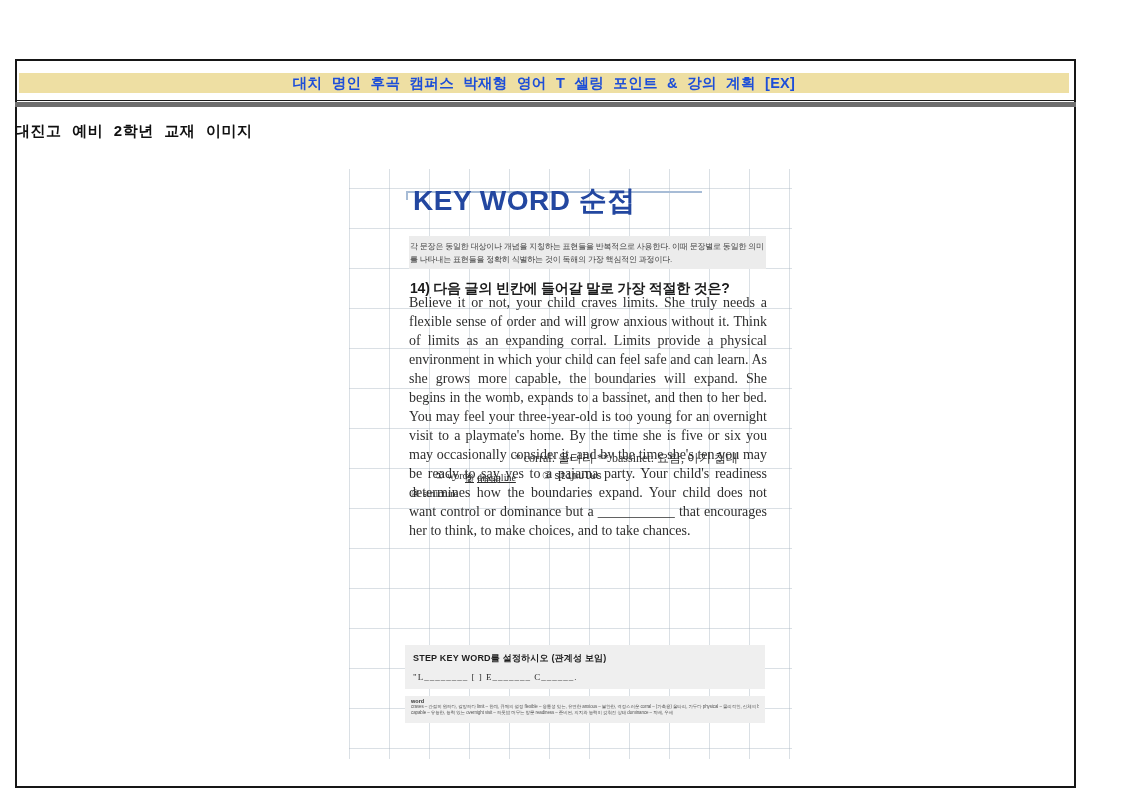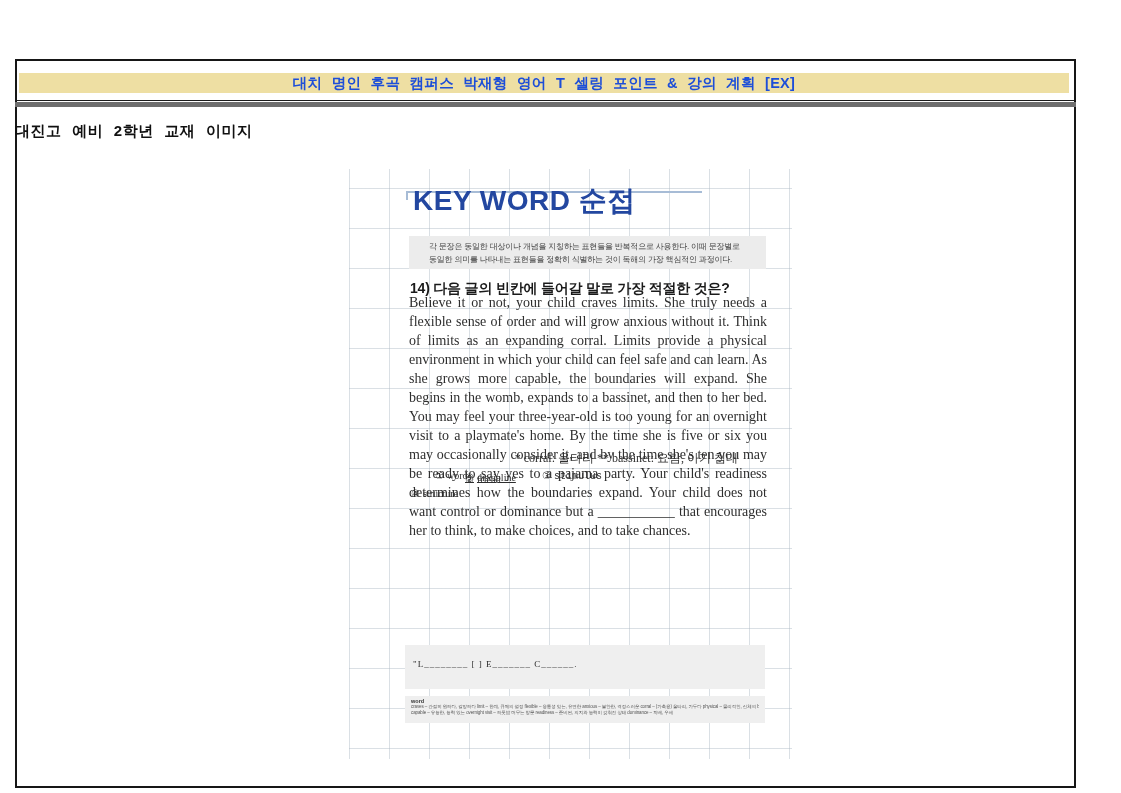--- a/index.html
+++ b/index.html
@@ -34,21 +34,21 @@
   }
   
   .doc-topline-h{position:absolute;left:406px;top:191px;width:296px;height:2px;background:#a7bcd6;}
   .doc-topline-v{position:absolute;left:406px;top:191px;width:2px;height:9px;background:#a7bcd6;}
   .doc-title{
     position:absolute;left:413px;top:182px;
     font-size:28px;font-weight:bold;color:#2347a0;letter-spacing:0.5px;white-space:nowrap;
   }
   .intro-box{
     position:absolute;left:409px;top:236px;width:357px;height:33px;box-sizing:border-box;
-    background:#ececec;padding:4px 20px;overflow:hidden;
+    background:#ececec;padding:4px 1px;overflow:hidden;
     font-size:8px;line-height:13px;color:#3f3f3f;letter-spacing:-0.2px;
   }
   .question-label{
     position:absolute;left:410px;top:280px;font-size:14px;font-weight:bold;color:#1a1a1a;
     letter-spacing:-0.2px;
   }
   .passage{
     position:absolute;left:409px;top:293px;width:358px;
     font-family:"Liberation Serif", serif;font-size:14px;line-height:19px;
     text-align:justify;color:#2e2e2e;
@@ -120,20 +120,21 @@
   <span class="mk">③</span><span>stimulus</span>
 </div>
 <div class="choice c4">
   <span class="mk">④</span><span>structure</span>
 </div>
 <div class="choice c5">
   <span class="mk">⑤</span><span>discipline</span>
 </div>
 
 <div class="step-box">
+  <div class="step-heading">STEP  KEY WORD를 설정하시오 (관계성 보임)</div>
   <div class="step-fill">"L________ [ ] E_______ C______.</div>
 </div>
 
 <div class="word-box">
   <div class="word-label">word</div>
   <div class="word-line">craves – 간절히 원하다, 갈망하다   limit – 한계, 규제의 설정   flexible – 융통성 있는, 유연한   anxious – 불안한, 걱정스러운   corral – (가축용) 울타리, 가두다   physical – 물리적인, 신체의   boundaries – 경계, 한계선</div>
   <div class="word-line">capable – 유능한, 능력 있는   overnight visit – 하룻밤 머무는 방문   readiness – 준비된, 의지와 능력이 갖춰진 상태   dominance – 지배, 우세</div>
 </div>
 
 </body></html>

